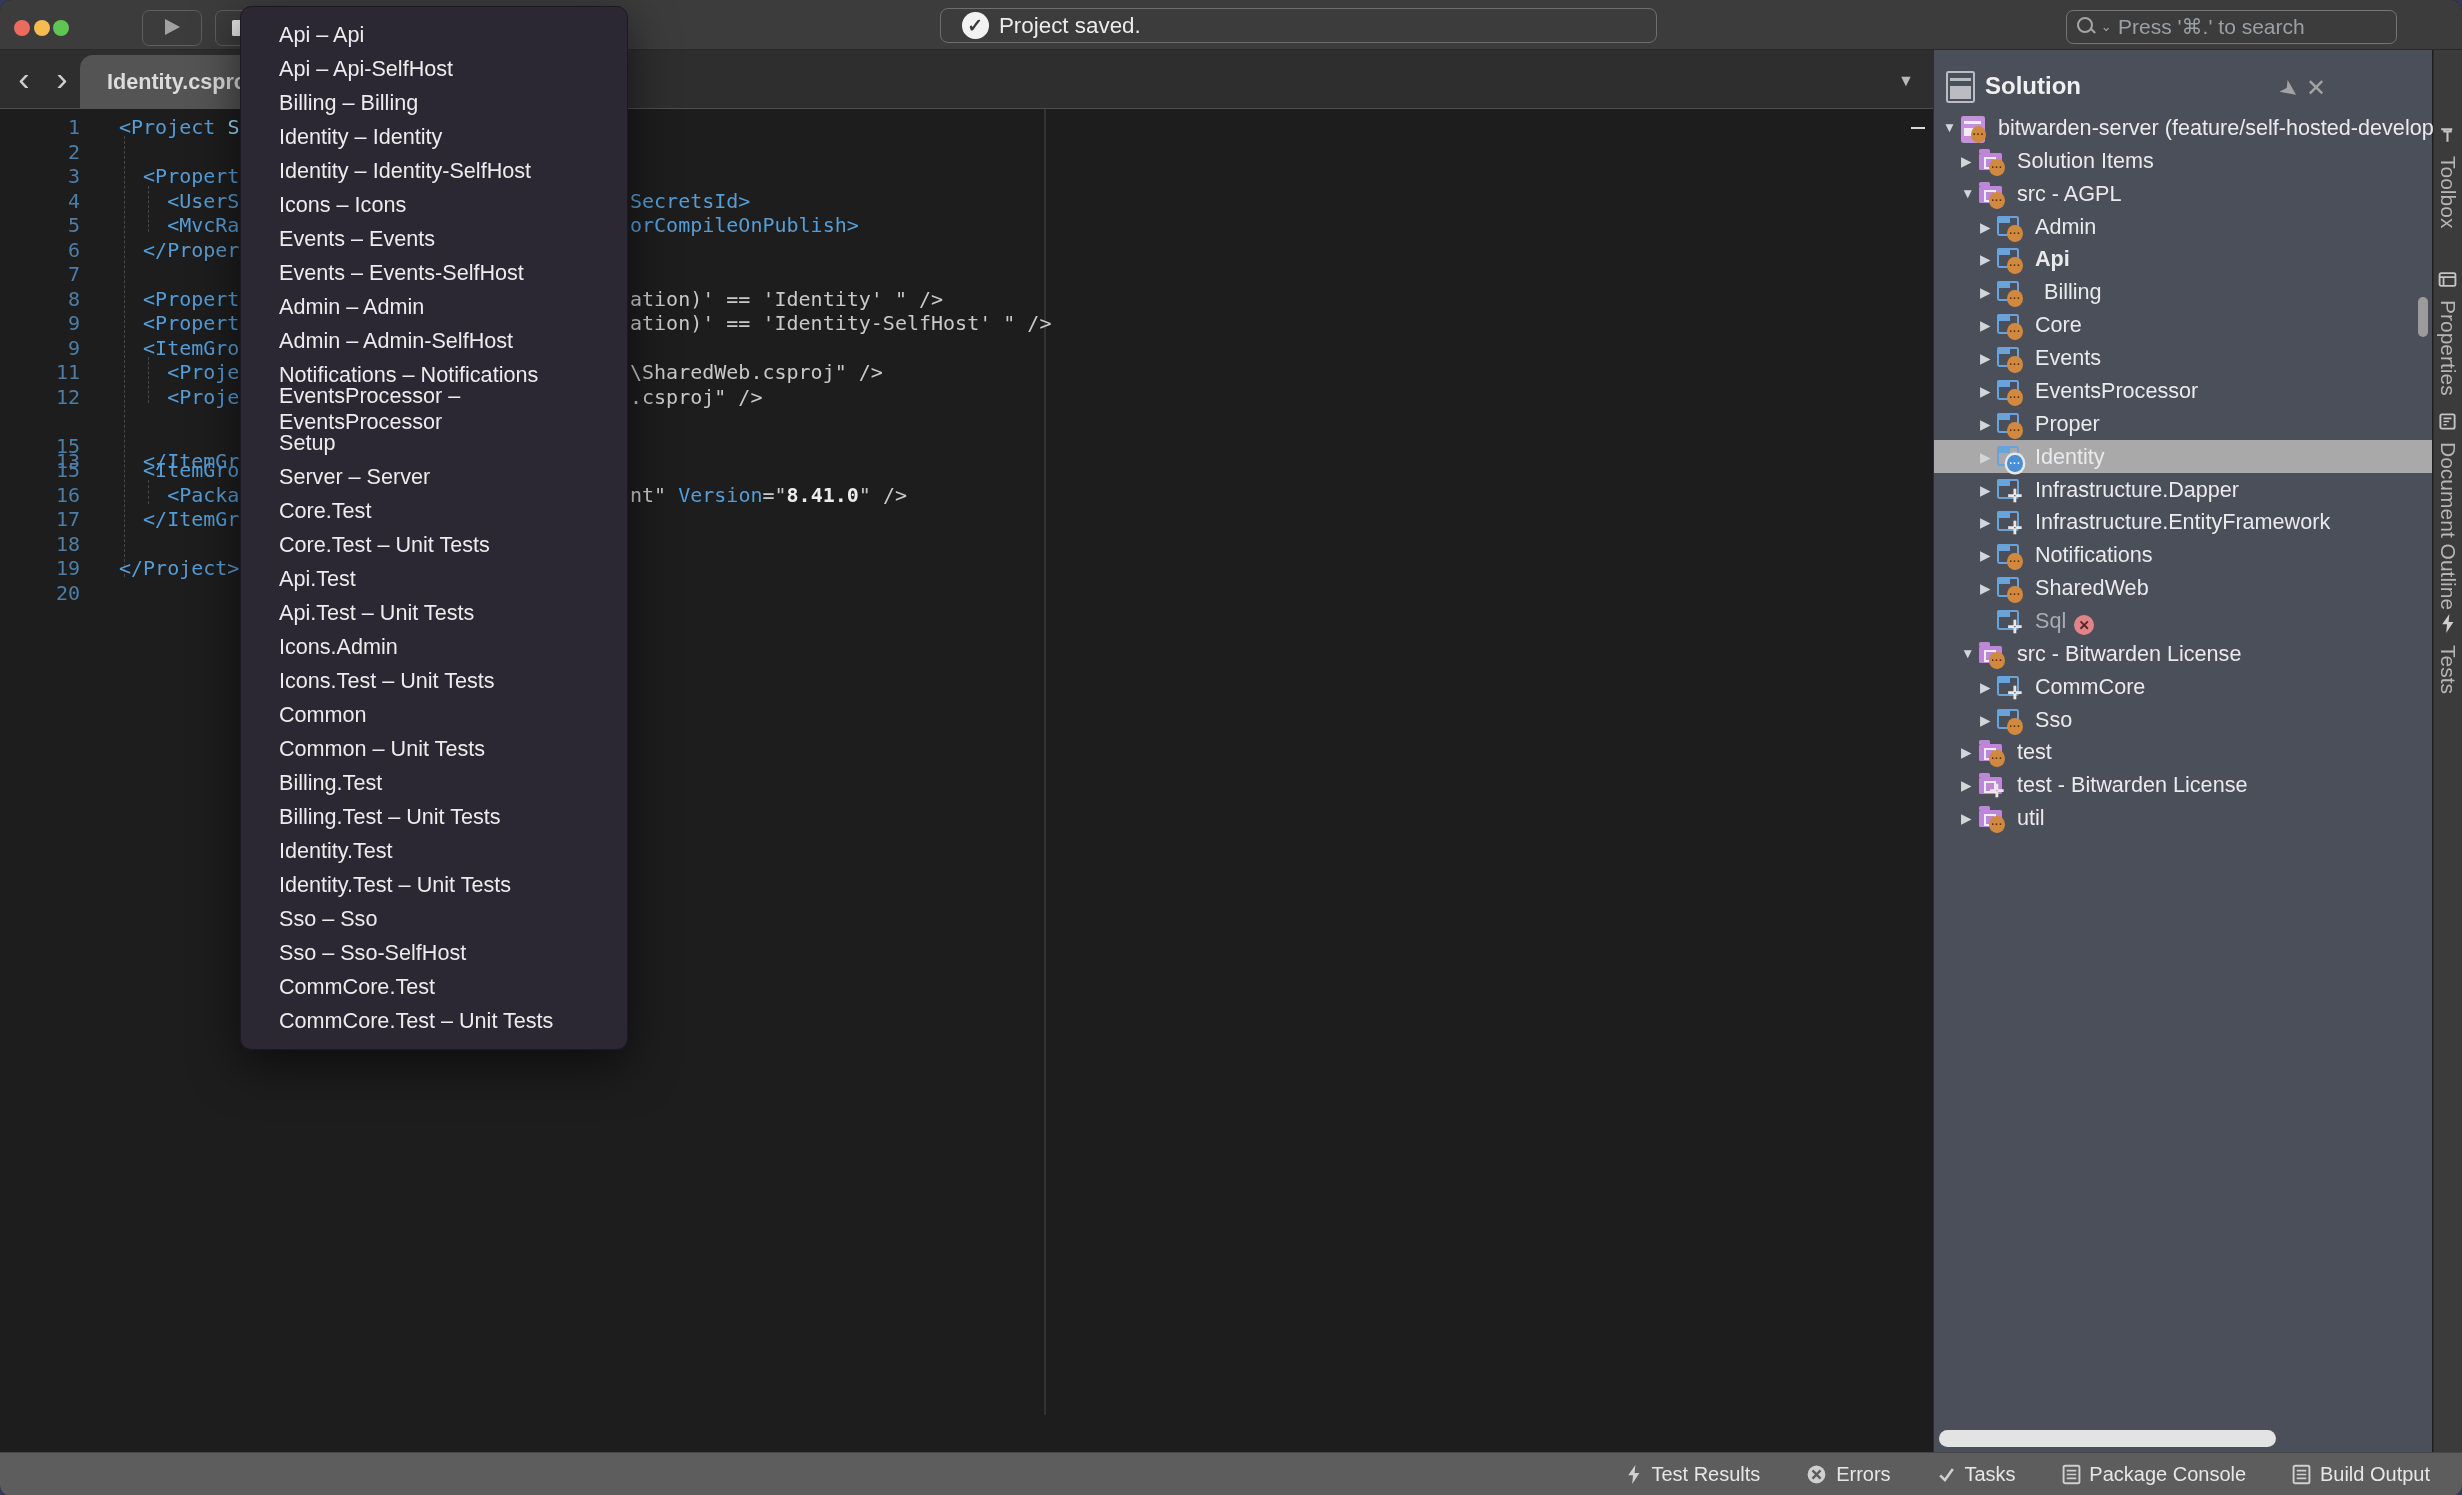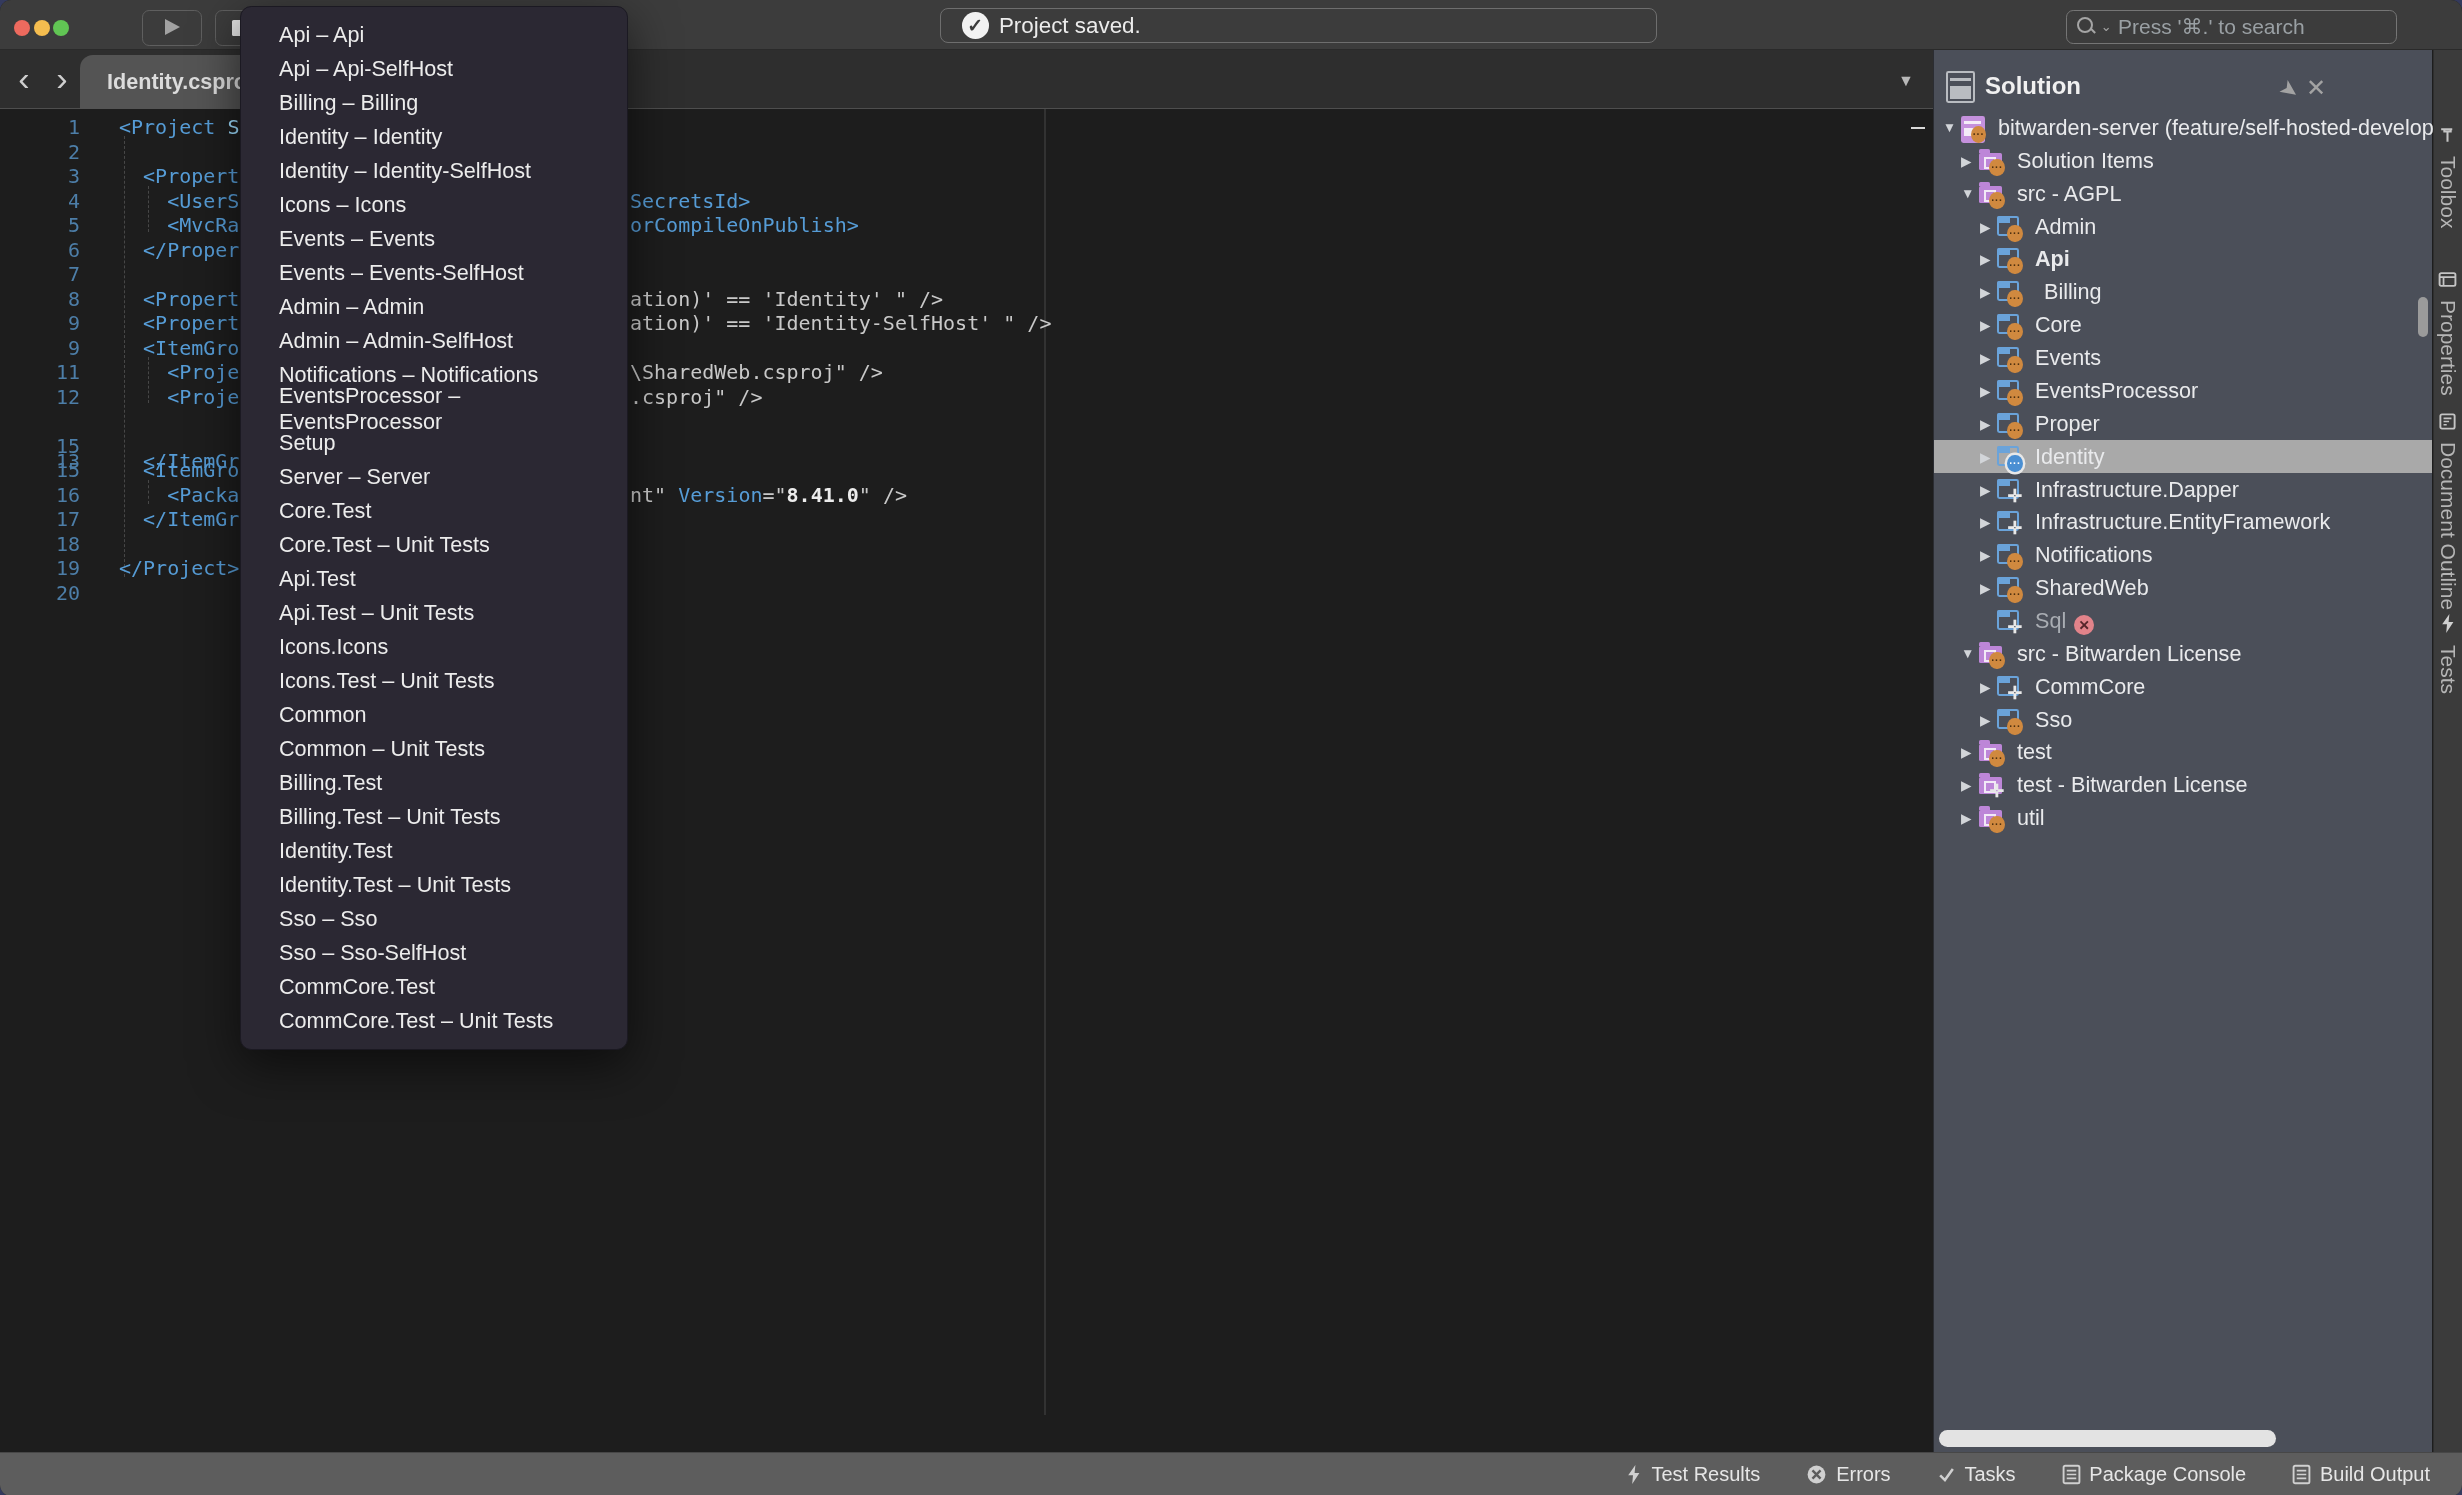--- a/index.html
+++ b/index.html
@@ -192,21 +192,21 @@
         <div class="mi">Admin – Admin</div>
         <div class="mi">Admin – Admin-SelfHost</div>
         <div class="mi">Notifications – Notifications</div>
         <div class="mi">EventsProcessor – EventsProcessor</div>
         <div class="mi">Setup</div>
         <div class="mi">Server – Server</div>
         <div class="mi">Core.Test</div>
         <div class="mi">Core.Test – Unit Tests</div>
         <div class="mi">Api.Test</div>
         <div class="mi">Api.Test – Unit Tests</div>
-        <div class="mi">Icons.Icons</div>
+        <div class="mi">Icons.Admin</div>
         <div class="mi">Icons.Test – Unit Tests</div>
         <div class="mi">Common</div>
         <div class="mi">Common – Unit Tests</div>
         <div class="mi">Billing.Test</div>
         <div class="mi">Billing.Test – Unit Tests</div>
         <div class="mi">Identity.Test</div>
         <div class="mi">Identity.Test – Unit Tests</div>
         <div class="mi">Sso – Sso</div>
         <div class="mi">Sso – Sso-SelfHost</div>
         <div class="mi">CommCore.Test</div>

